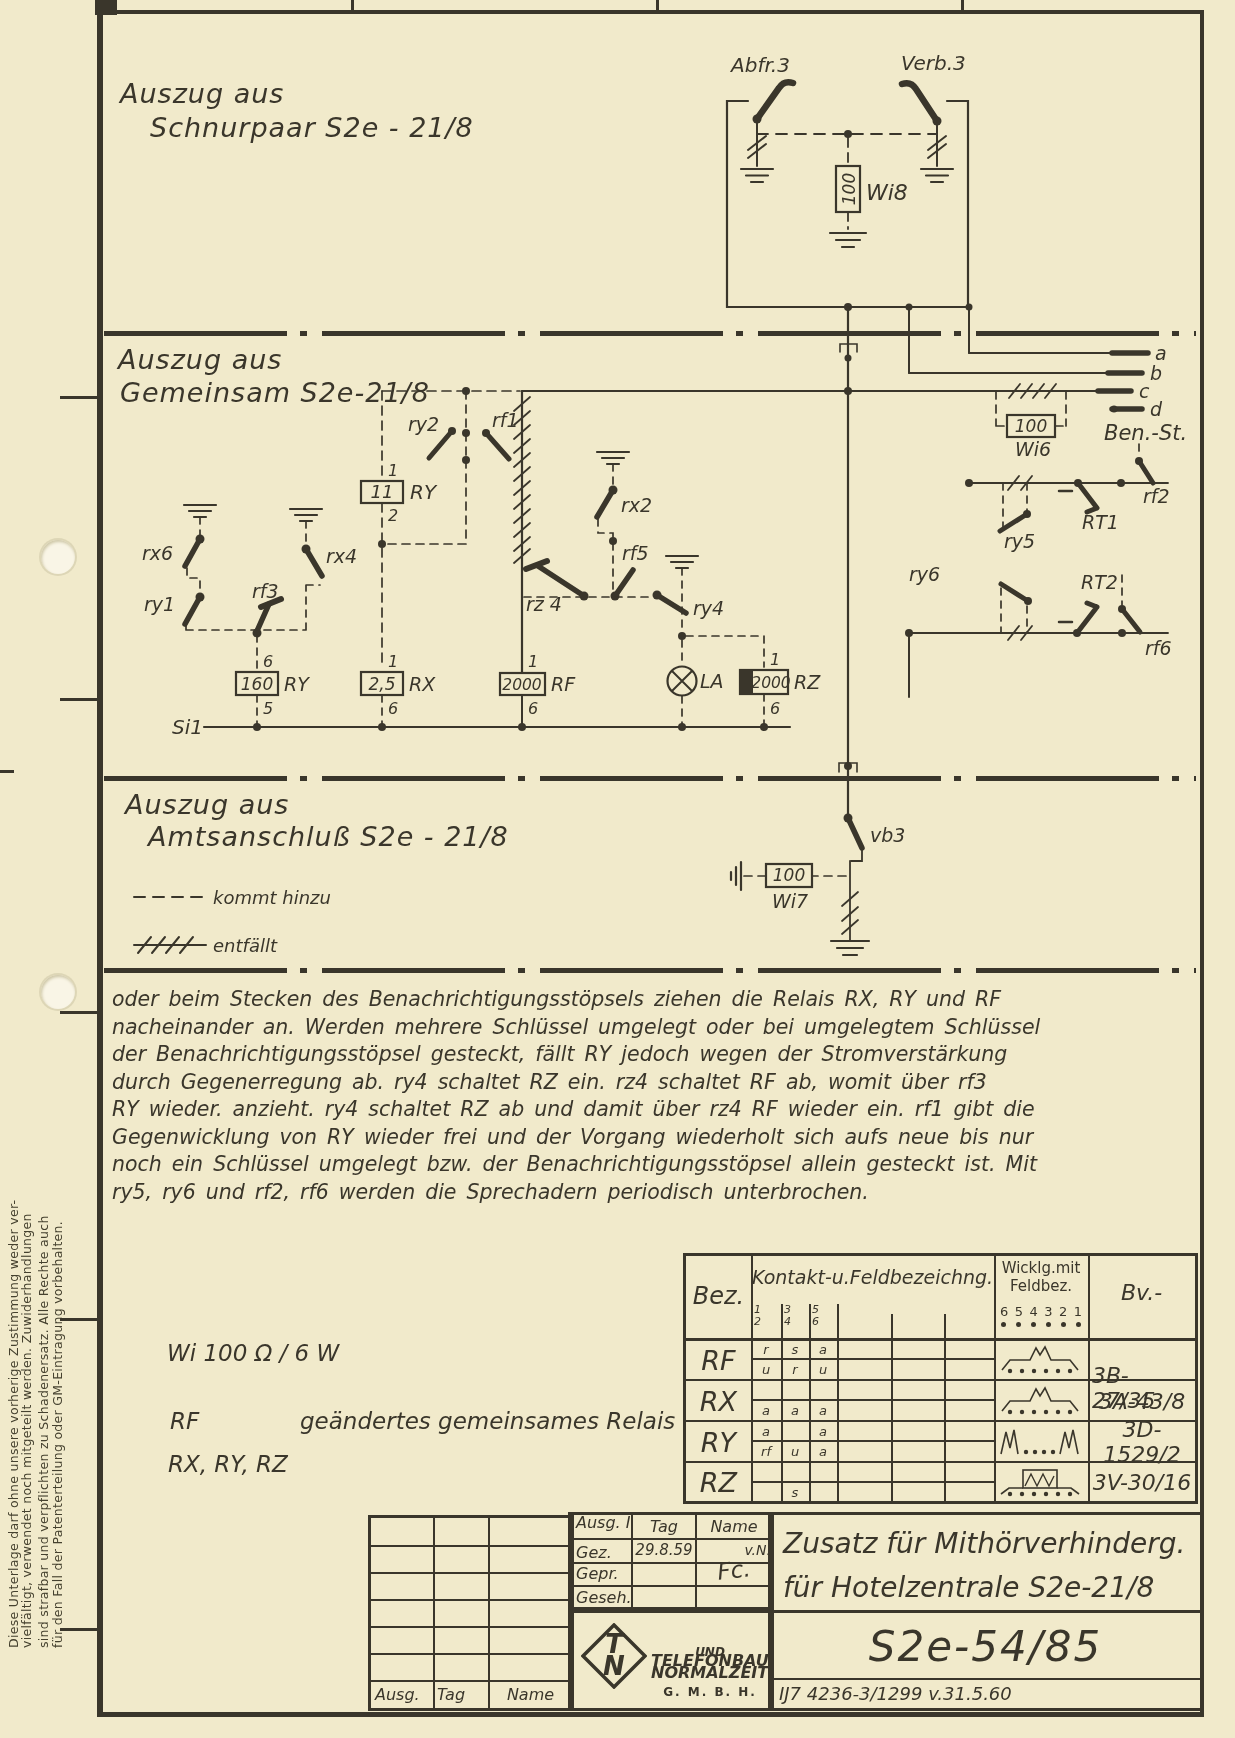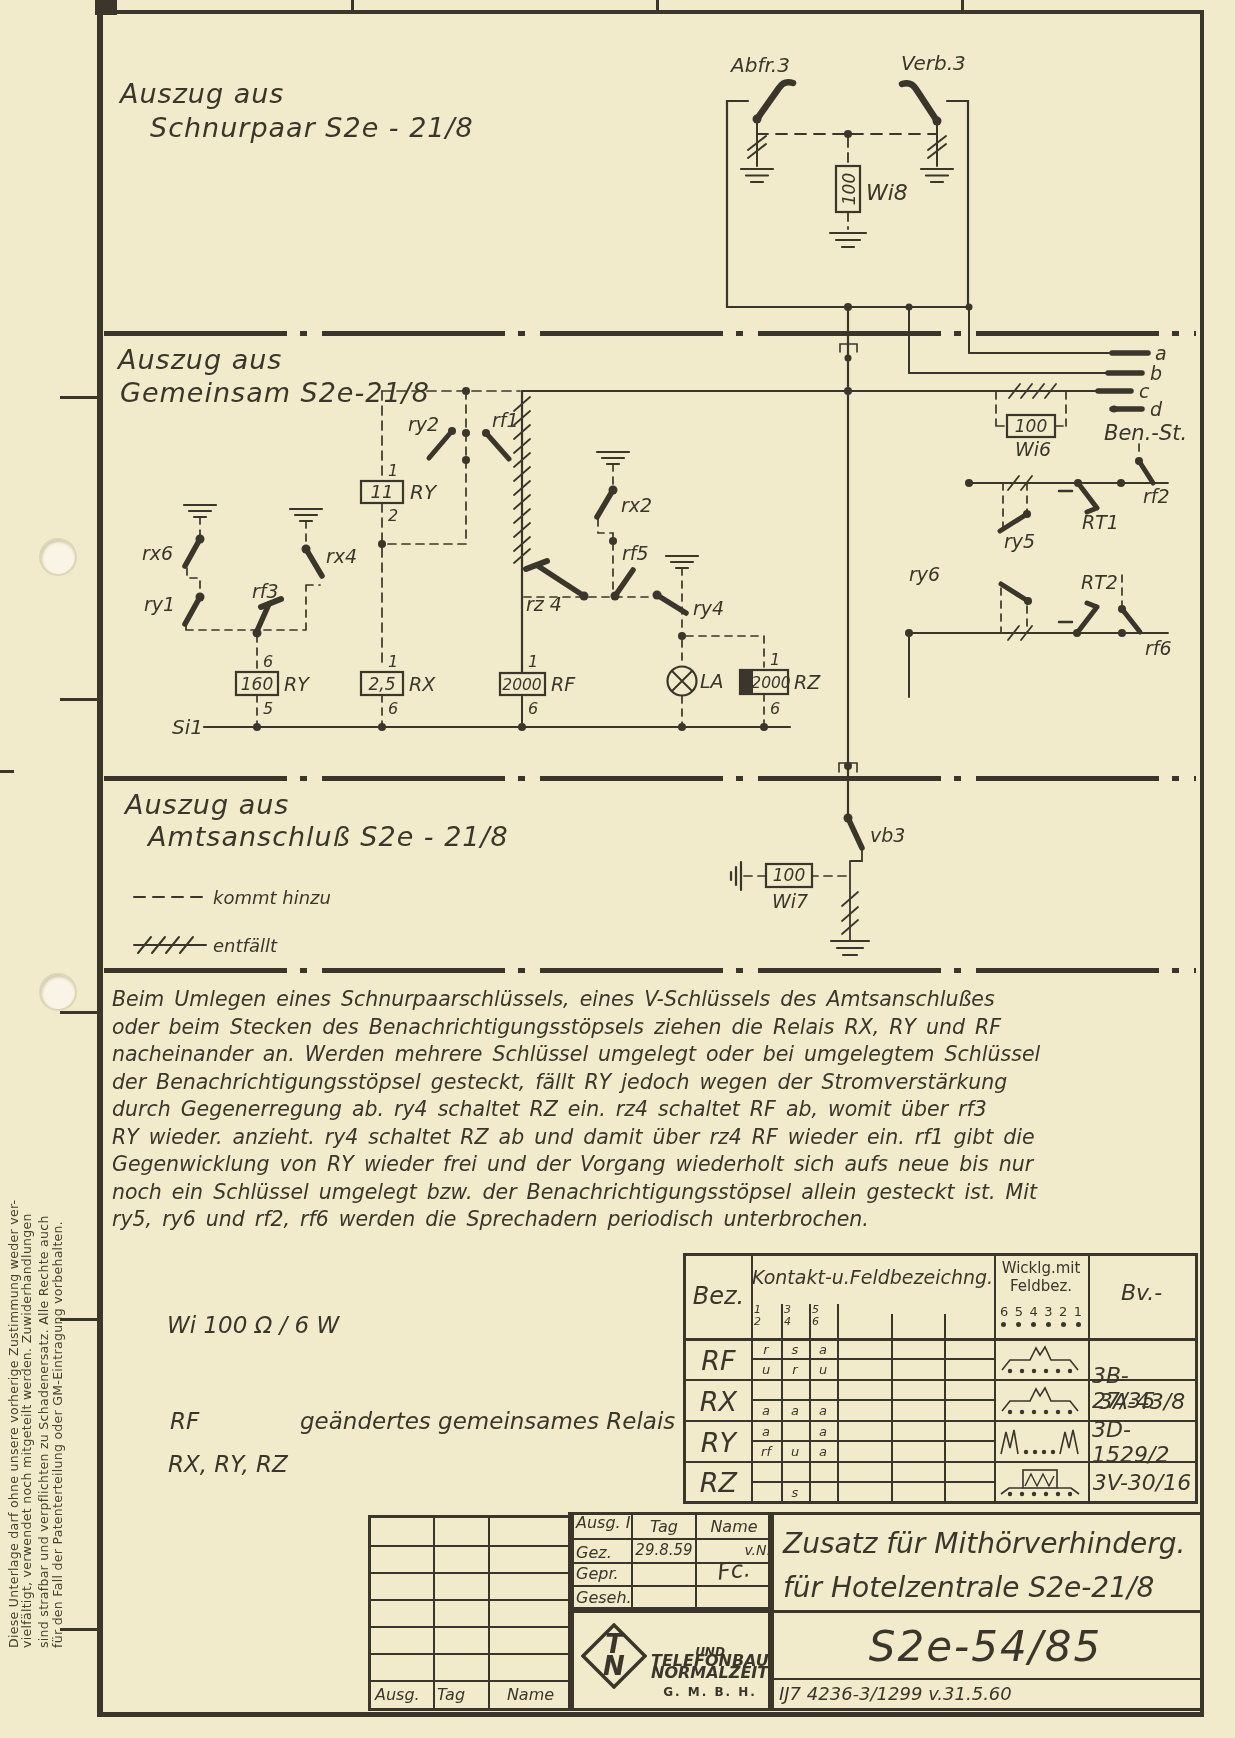--- a/index.html
+++ b/index.html
@@ -379,32 +379,31 @@
   <div class="heading" style="left:150px;top:112px;">Schnurpaar S2e - 21/8</div>
   <div class="heading" style="left:118px;top:344px;">Auszug aus</div>
   <div class="heading" style="left:120px;top:377px;">Gemeinsam S2e-21/8</div>
   <div class="heading" style="left:125px;top:789px;">Auszug aus</div>
   <div class="heading" style="left:148px;top:821px;">Amtsanschluß S2e - 21/8</div>
 
   <div class="lbl" style="left:213px;top:887px;font-size:18px;">kommt hinzu</div>
   <div class="lbl" style="left:213px;top:935px;font-size:18px;">entfällt</div>
 
   <div class="para">
-    <div>Beim Umlegen eines Schnurpaarschlüssels, eines V-Schlüssels des Amtsanschlußes</div>
     <div>oder beim Stecken des Benachrichtigungsstöpsels ziehen die Relais RX, RY und RF</div>
     <div>nacheinander an. Werden mehrere Schlüssel umgelegt oder bei umgelegtem Schlüssel</div>
     <div>der Benachrichtigungsstöpsel gesteckt, fällt RY jedoch wegen der Stromverstärkung</div>
     <div>durch Gegenerregung ab. ry4 schaltet RZ ein. rz4 schaltet RF ab, womit über rf3</div>
     <div>RY wieder. anzieht. ry4 schaltet RZ ab und damit über rz4 RF wieder ein. rf1 gibt die</div>
     <div>Gegenwicklung von RY wieder frei und der Vorgang wiederholt sich aufs neue bis nur</div>
     <div>noch ein Schlüssel umgelegt bzw. der Benachrichtigungsstöpsel allein gesteckt ist. Mit</div>
     <div>ry5, ry6 und rf2, rf6 werden die Sprechadern periodisch unterbrochen.</div>
   </div>
 
-  <div class="lbl" style="left:167px;top:1312px;font-size:23px;text-align:center;">Wi  100 Ω / 6 W</div>
+  <div class="lbl" style="left:167px;top:1340px;font-size:23px;text-align:center;">Wi  100 Ω / 6 W</div>
   <div class="lbl" style="left:170px;top:1408px;font-size:23px;">RF</div>
   <div class="lbl" style="left:300px;top:1408px;font-size:23px;">geändertes  gemeinsames  Relais</div>
   <div class="lbl" style="left:168px;top:1451px;font-size:23px;">RX, RY, RZ</div>
 
   <div class="rtable">
 
     <div class="rt-line" style="left:65px;top:0;width:2px;height:245px;"></div>
     <div class="rt-line" style="left:95px;top:48px;width:1.5px;height:197px;"></div>
     <div class="rt-line" style="left:123px;top:48px;width:1.5px;height:197px;"></div>
     <div class="rt-line" style="left:151px;top:48px;width:1.5px;height:197px;"></div>
@@ -521,21 +520,21 @@
           <circle cx="26" cy="29" r="2.2"></circle>
           <circle cx="38" cy="29" r="2.2"></circle>
           <circle cx="50" cy="29" r="2.2"></circle>
           <circle cx="62" cy="29" r="2.2"></circle>
           <circle cx="74" cy="29" r="2.2"></circle>
         </g>
     </svg>
 
     <div class="rt-cell" style="left:406px;top:85px;width:100px;height:38px;font-size:22px;margin-top:28px;">3B-27/35</div>
     <div class="rt-cell" style="left:406px;top:126px;width:100px;height:38px;font-size:22px;">3A-43/8</div>
-    <div class="rt-cell" style="left:406px;top:167px;width:100px;height:38px;font-size:22px;">3D-1529/2</div>
+    <div class="rt-cell" style="left:406px;top:167px;width:100px;height:38px;font-size:22px;text-align:center;">3D-1529/2</div>
     <div class="rt-cell" style="left:406px;top:208px;width:100px;height:37px;font-size:22px;">3V-30/16</div>
   </div>
 
   <div class="tb-box" style="left:368px;top:1515px;width:200px;height:190px;">
     <div class="tb-line" style="left:62px;top:0;width:2px;height:190px;"></div>
     <div class="tb-line" style="left:117px;top:0;width:2px;height:190px;"></div>
     <div class="tb-line" style="left:0;top:27px;width:200px;height:1.5px;"></div>
     <div class="tb-line" style="left:0;top:54px;width:200px;height:1.5px;"></div>
     <div class="tb-line" style="left:0;top:81px;width:200px;height:1.5px;"></div>
     <div class="tb-line" style="left:0;top:108px;width:200px;height:1.5px;"></div>

